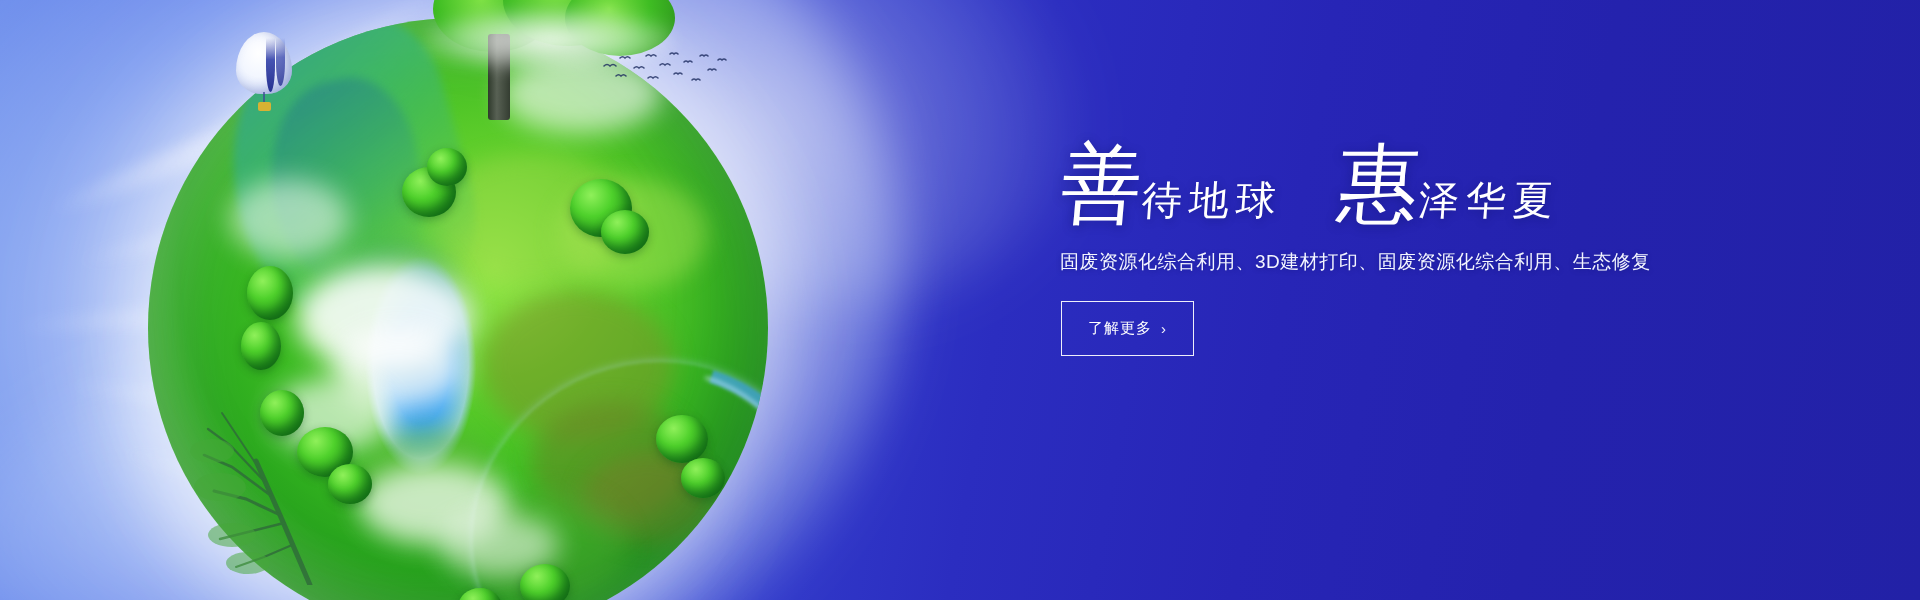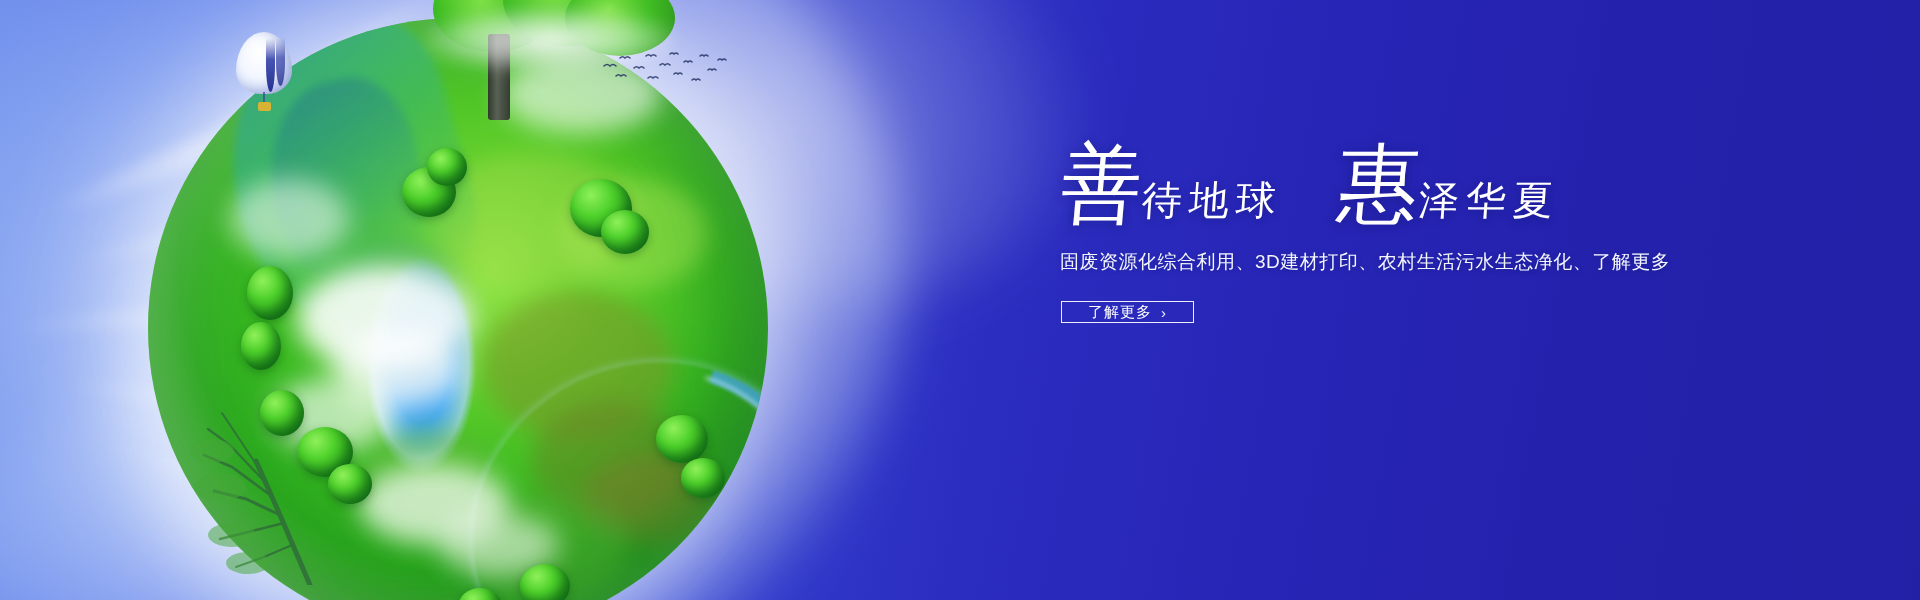--- a/index.html
+++ b/index.html
@@ -335,21 +335,21 @@
     text-shadow: 0 1px 5px rgba(10,16,90,0.35);
   }
 
   #cta {
     display: inline-flex;
     align-items: center;
     justify-content: center;
     gap: 9px;
     margin: 26px 0 0 3px;
     padding: 0 26px;
-    height: 22px;
+    height: 55px;
     border: 1px solid rgba(255,255,255,0.92);
     background: transparent;
     color: #ffffff;
     font-size: 15px;
     letter-spacing: 1px;
     font-family: inherit;
     cursor: pointer;
     box-sizing: border-box;
   }
   #cta .chev { font-size: 15px; line-height: 1; opacity: .95; }
@@ -470,21 +470,21 @@
         <span class="cal-big">善</span>
         <span class="cal-small">待地球</span>
       </span>
       <span class="phrase">
         <span class="cal-big">惠</span>
         <span class="cal-small">泽华夏</span>
       </span>
     </h1>
 
 
-    <div id="description">固废资源化综合利用、3D建材打印、农村生活污水生态净化、了解更多</div>
+    <div id="description">固废资源化综合利用、3D建材打印、固废资源化综合利用、生态修复</div>
 
     <button id="cta">
       <span>了解更多</span>
       <span class="chev">›</span>
     </button>
 
   </div>
 </div>
 
 </body></html>

